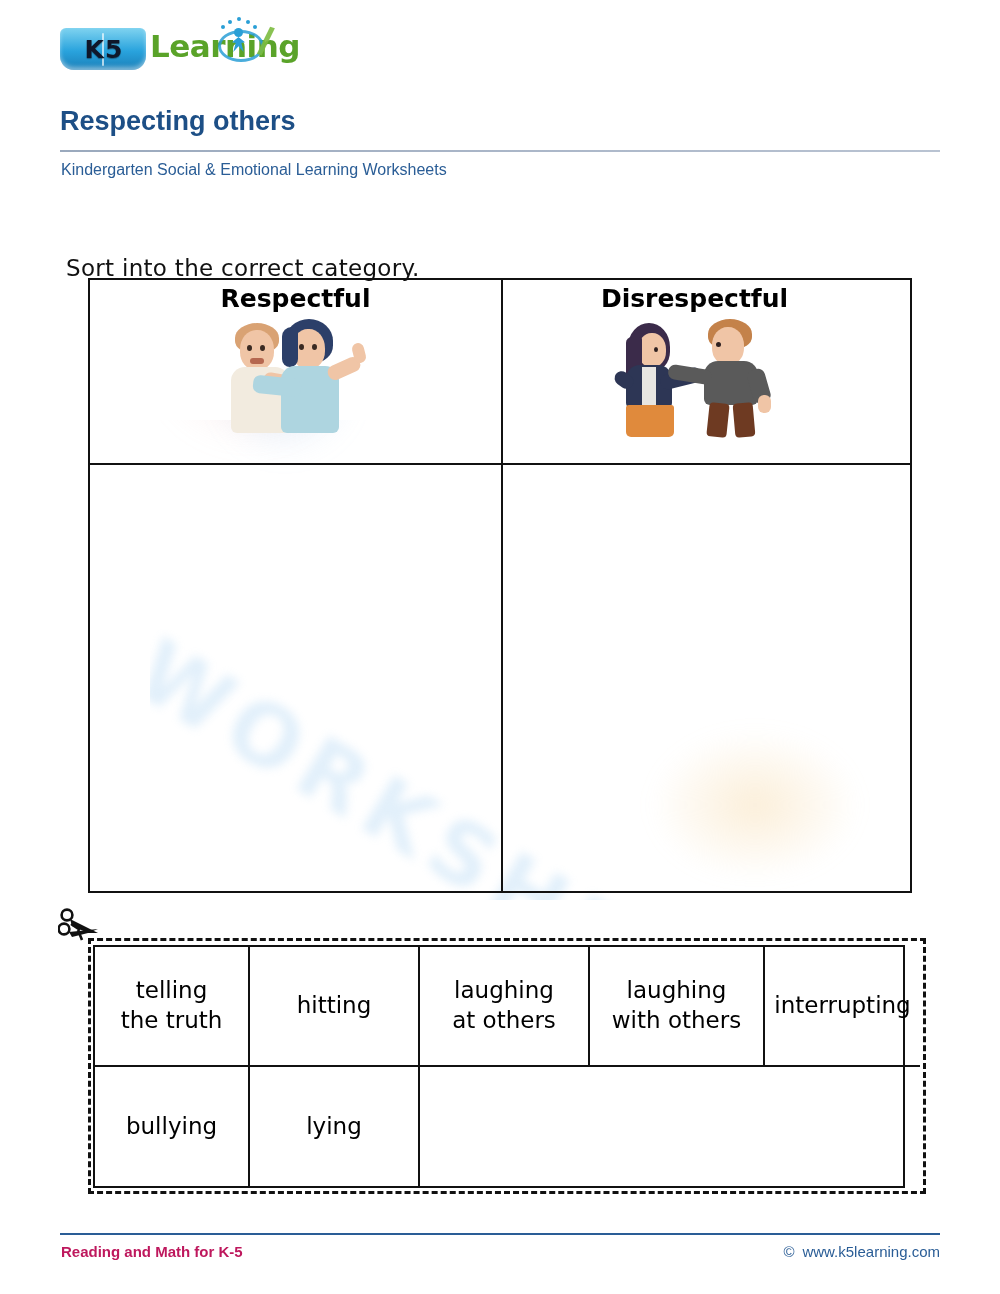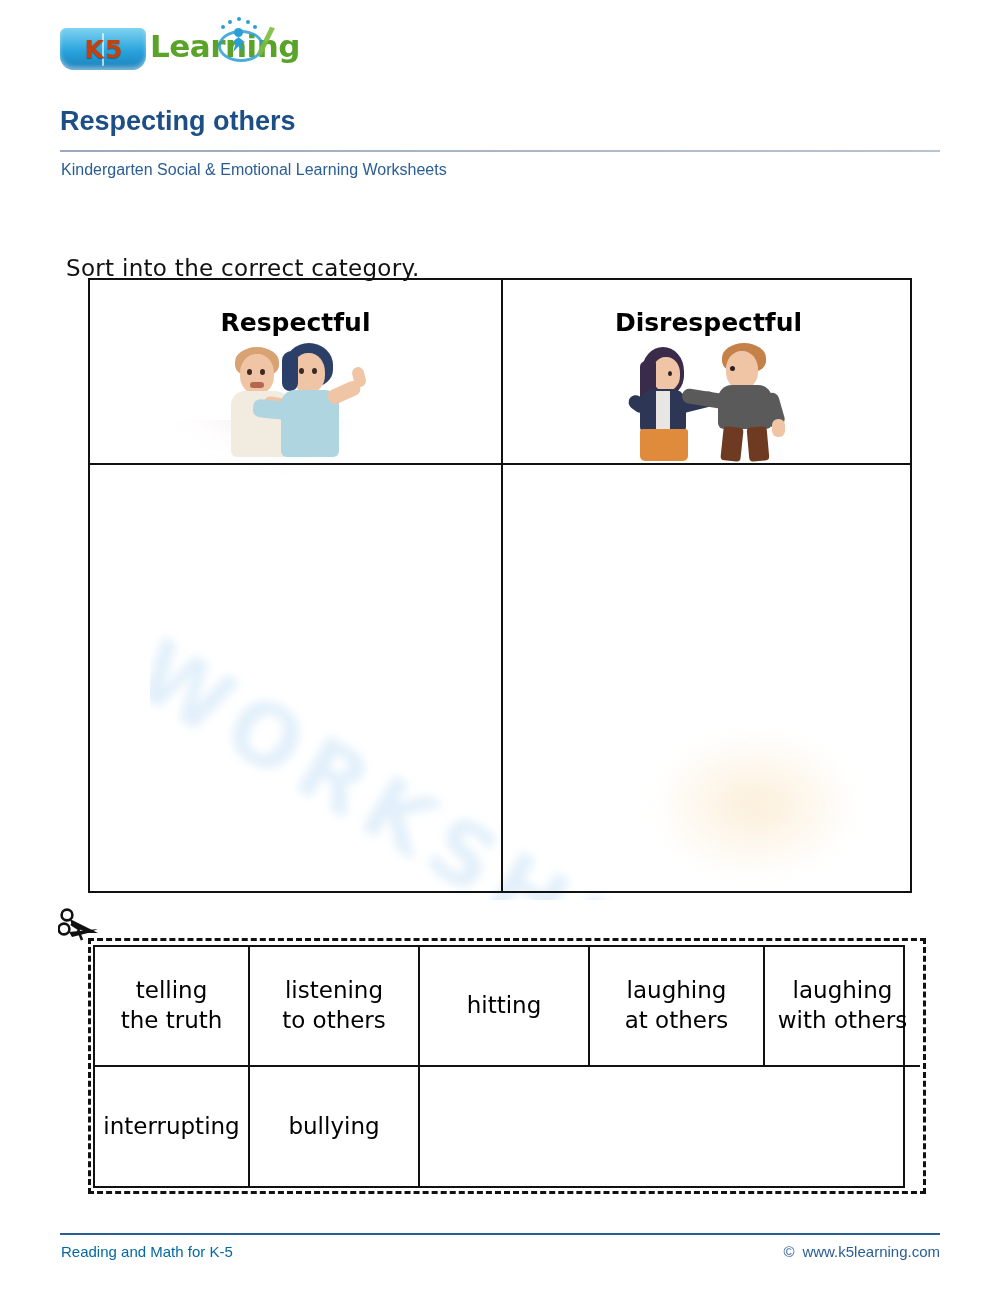--- a/index.html
+++ b/index.html
@@ -98,21 +98,21 @@
     left: 49%; top: 5px;
     width: 2px; height: 33px;
     background: rgba(255,255,255,0.65);
     border-radius: 2px;
   }
   .logo-k5-text {
     position: absolute;
     left: 0; top: 0;
     width: 88px; height: 42px;
     display: flex; align-items: center; justify-content: center;
-    color: #c2410c;
+    color: #0f172a;
     font-family: "DejaVu Sans", sans-serif;
     font-weight: bold;
     font-size: 25px;
     letter-spacing: 1px;
     text-shadow: 0 1px 1px rgba(0,0,0,0.35);
   }
   .logo-word {
     position: absolute;
     left: 90px; top: 8px;
     font-family: "DejaVu Sans", sans-serif;
@@ -221,23 +221,23 @@
   .sort-head {
     position: absolute;
     top: 0;
     height: 183px;
     width: 411px;
     display: flex;
     flex-direction: column;
     align-items: center;
   }
   .sort-head.left { left: 0; }
-  .sort-head.right { left: 413px; }
+  .sort-head.right { left: 399px; }
   .sort-head-label {
-    margin-top: 28px;
+    margin-top: 4px;
     font-family: "DejaVu Sans", sans-serif;
     font-weight: bold;
     font-size: 25px;
     color: #000000;
   }
   .sort-illus {
     margin-top: 4px;
     width: 170px;
     height: 118px;
     position: relative;
@@ -323,21 +323,22 @@
     position: absolute;
     left: 60px; top: 1233px;
     width: 880px; height: 2px;
     background: #2a5d96;
   }
   .footer-left {
     position: absolute;
     left: 61px; top: 1243px;
     font-family: "Liberation Sans", sans-serif;
     font-size: 15px;
-    color: #0369a1;
+    color: #be185d;
+    font-weight: bold;
   }
   .footer-right {
     position: absolute;
     right: 60px; top: 1243px;
     font-family: "Liberation Sans", sans-serif;
     font-size: 15px;
     color: #2a5d96;
     display: flex;
     gap: 8px;
     align-items: baseline;
@@ -454,29 +455,28 @@
       <path d="M13 16 L22 22" stroke="#111" stroke-width="2.4"></path>
       <path d="M20 22 L24 32" stroke="#111" stroke-width="2.6"></path>
     </svg>
   </div>
 
   <div class="cut-area"></div>
 
   <div class="card-grid">
     <div class="card">telling
 the truth</div>
-    <div class="card">listening
-to others</div>
     <div class="card">hitting</div>
     <div class="card">laughing
 at others</div>
     <div class="card">laughing
 with others</div>
     <div class="card">interrupting</div>
     <div class="card">bullying</div>
+    <div class="card">lying</div>
   </div>
 
   <div class="footer-rule"></div>
   <div class="footer-left">Reading and Math for K-5</div>
   <div class="footer-right">
     <span>©</span>
     <span>www.k5learning.com</span>
   </div>
 
 </div>

